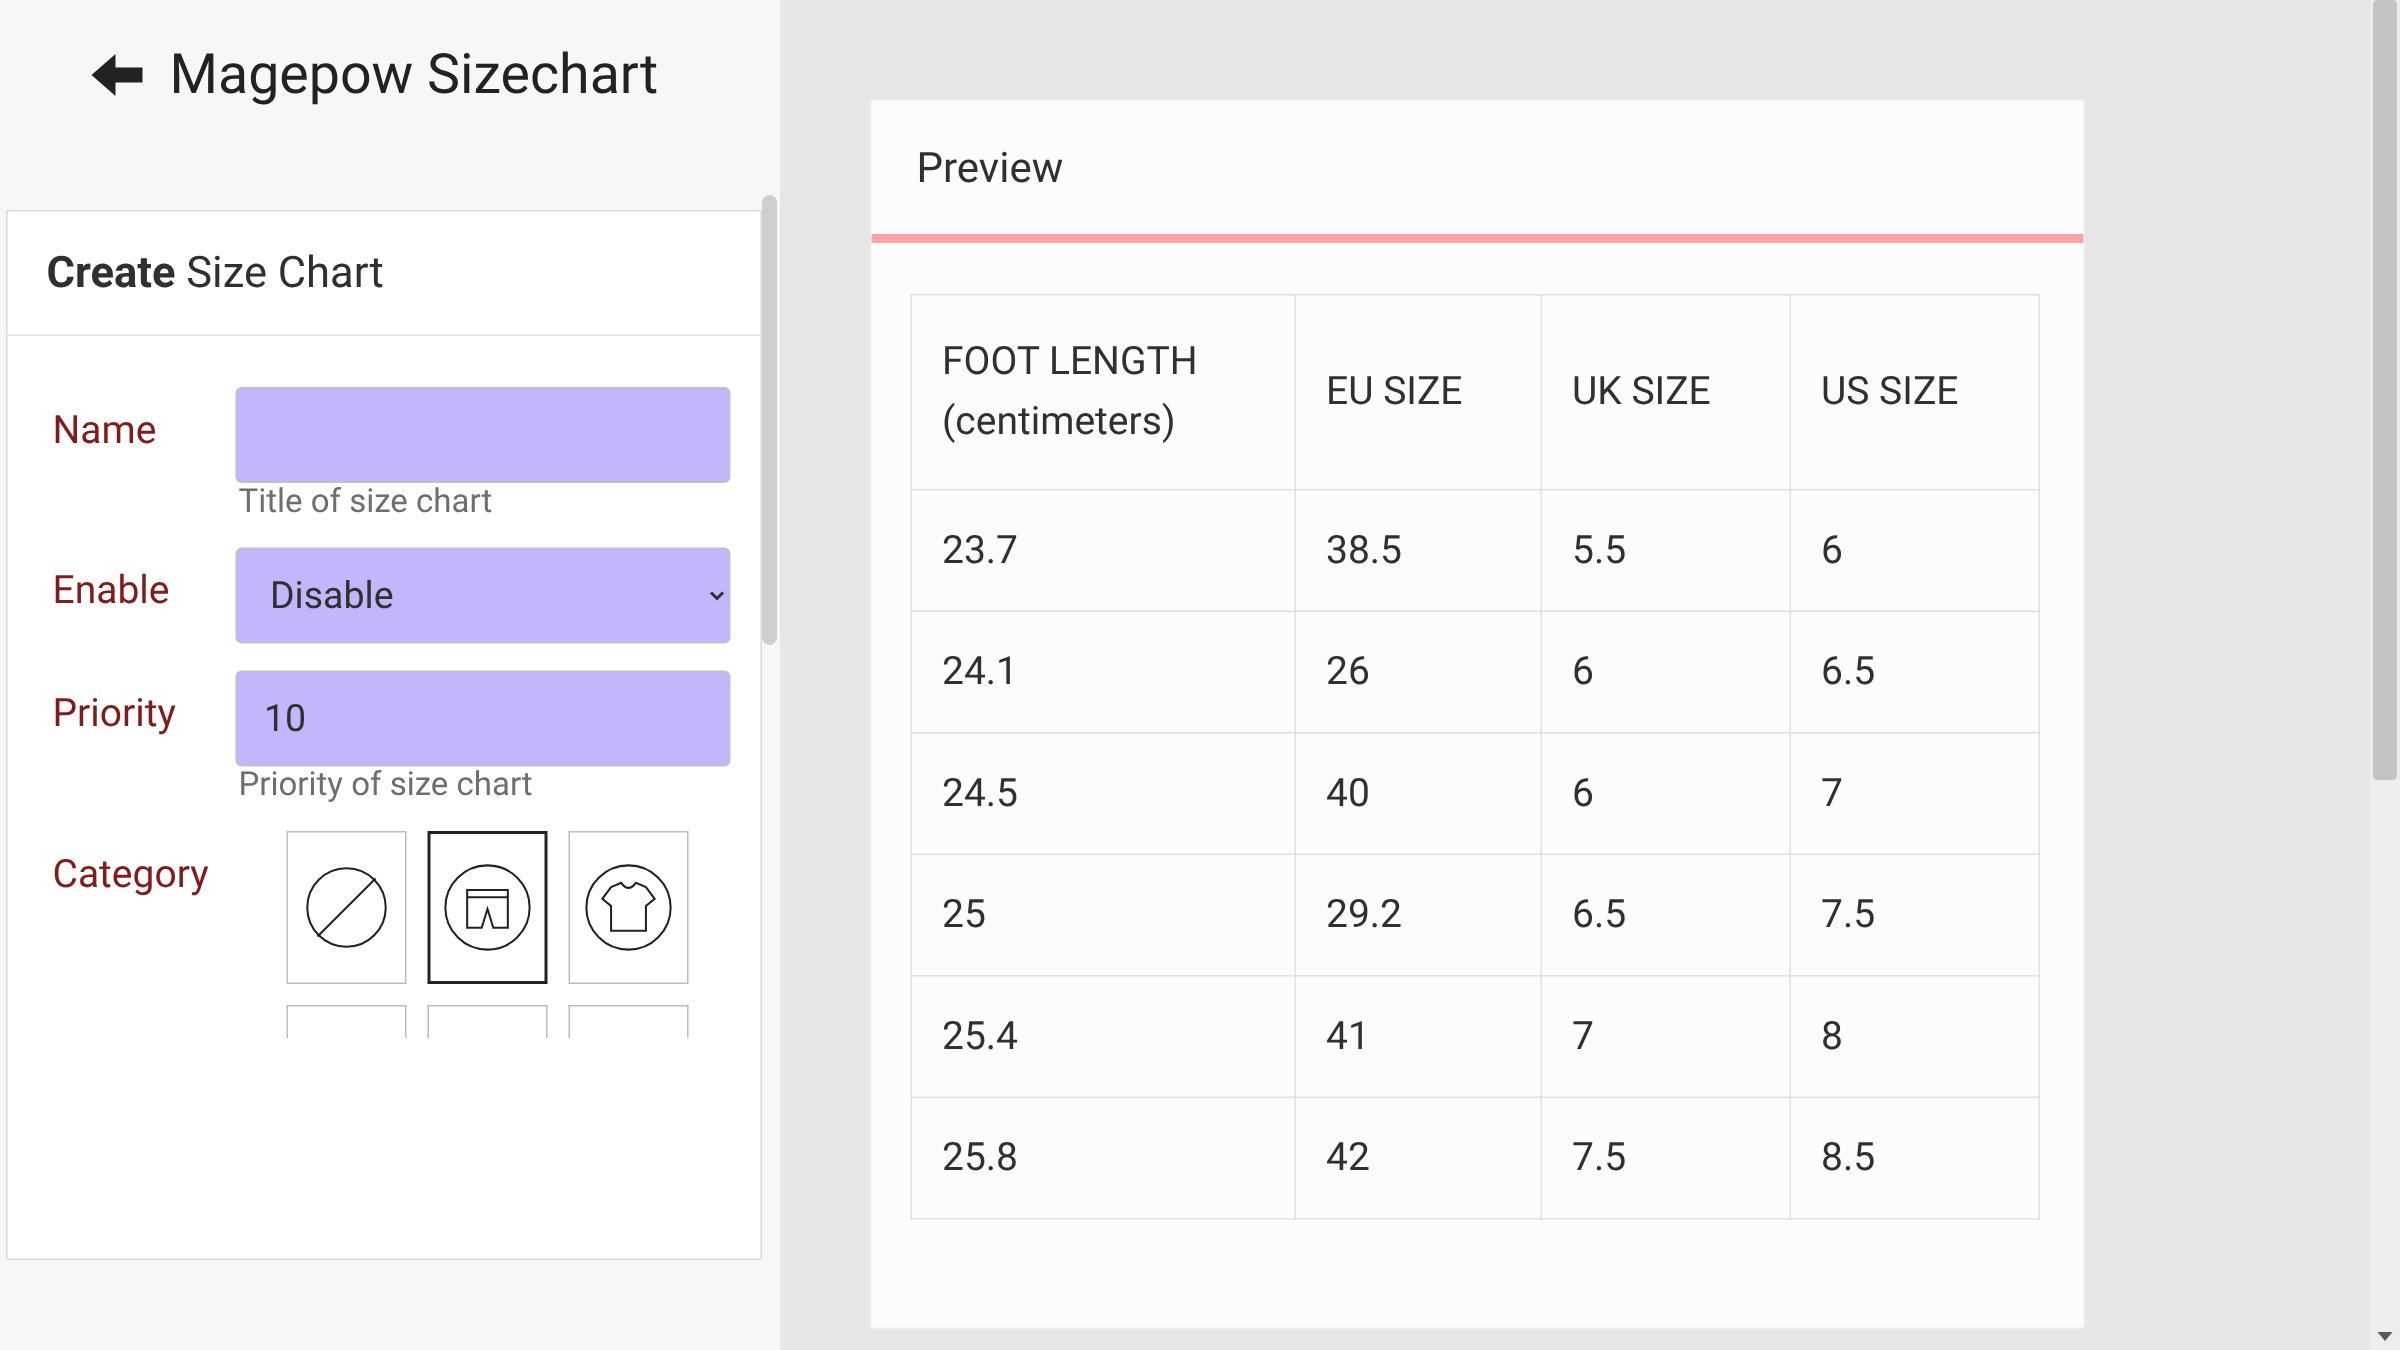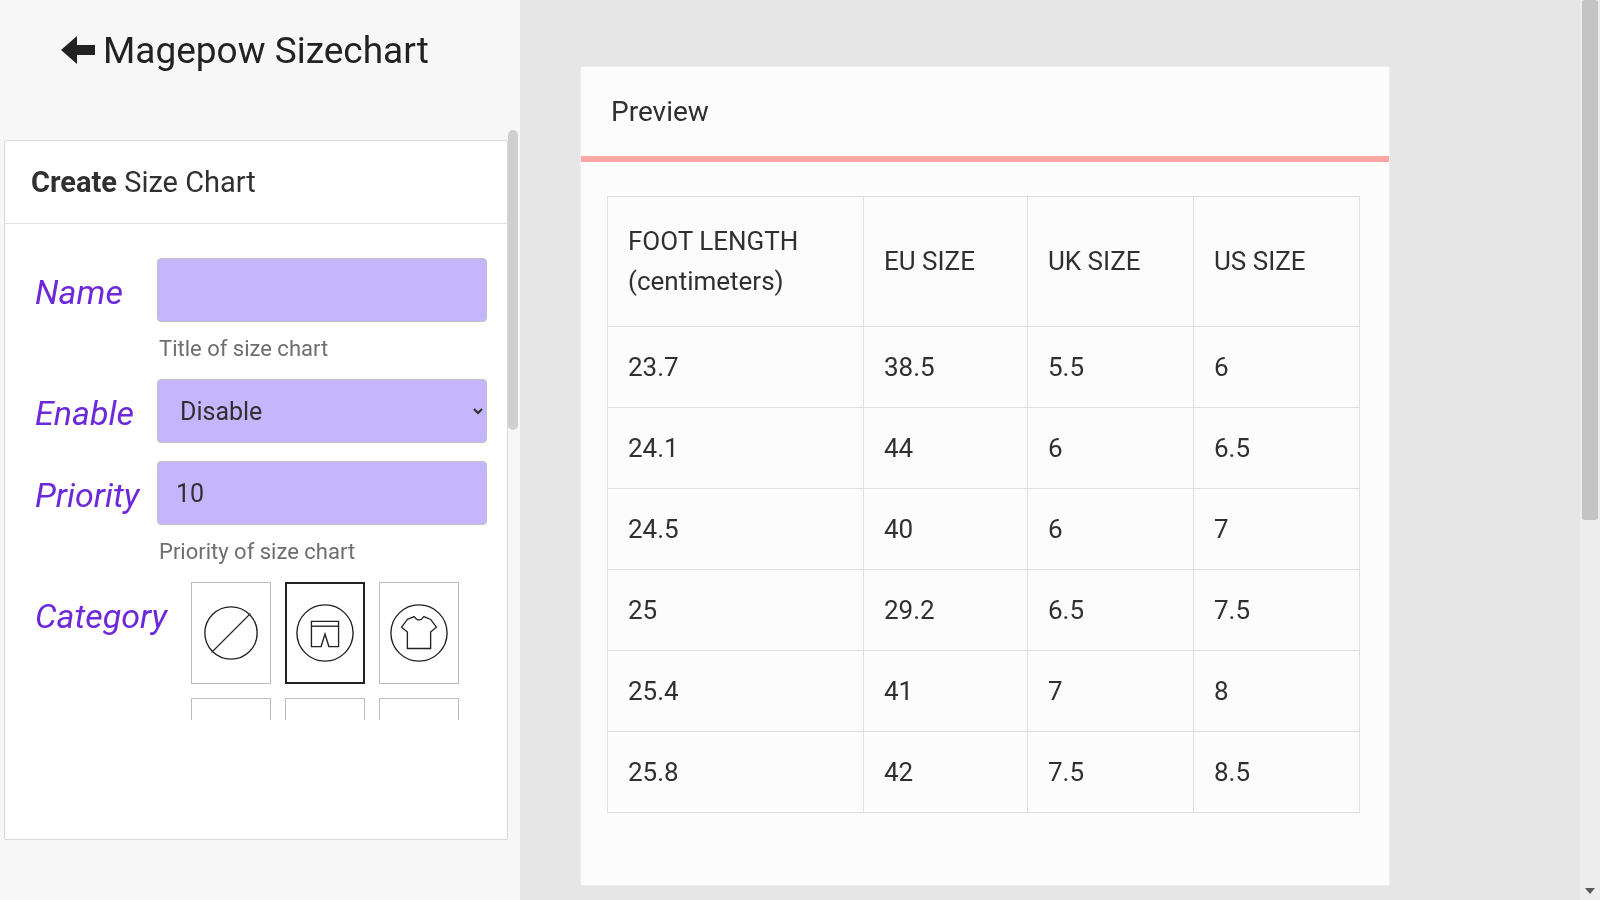--- a/index.html
+++ b/index.html
@@ -15,21 +15,21 @@
   .left-pane {
     width: 520px;
     height: 100%;
     background: #f7f7f7;
     position: relative;
   }
   .left-header {
     display: flex;
     align-items: center;
     padding: 28px 20px 28px 55px;
-    gap: 4px;
+    gap: 14px;
   }
   .back-arrow {
     width: 44px;
     height: 44px;
     display: flex;
     align-items: center;
     justify-content: center;
     cursor: pointer;
   }
   .back-arrow svg { width: 40px; height: 34px; fill: #222; }
@@ -58,41 +58,39 @@
   .form-body {
     padding: 34px 20px 0 30px;
   }
   .form-row {
     display: flex;
     margin-bottom: 18px;
   }
   .form-label {
     width: 124px;
     padding-top: 14px;
-    font-size: 34px;
-    color: #6d28d9;
-    font-style: italic;
+    font-size: 26px;
+    color: #7f1d1d;
   }
   .form-ctrl { flex: 1; }
 
   input[type="text"], select {
     width: 330px;
     height: 64px;
     border: 1px solid #c2c2c2;
     border-radius: 4px;
     background: #c4b5fd;
     font-size: 25px;
     padding: 0 18px;
     color: #303030;
     font-family: inherit;
   }
   .helper {
     font-size: 22px;
     color: #6e6e6e;
-    margin-top: 14px;
     padding-left: 2px;
   }
 
   
   .cat-grid {
     display: flex;
     gap: 14px;
     padding-left: 32px;
   }
   .cat-item {
@@ -306,21 +304,21 @@
           </thead>
         <tbody id="tbody">
             <tr>
               <td>23.7</td>
               <td>38.5</td>
               <td>5.5</td>
               <td>6</td>
             </tr>
             <tr>
               <td>24.1</td>
-              <td>44</td>
+              <td>26</td>
               <td>6</td>
               <td>6.5</td>
             </tr>
             <tr>
               <td>24.5</td>
               <td>40</td>
               <td>6</td>
               <td>7</td>
             </tr>
             <tr>

